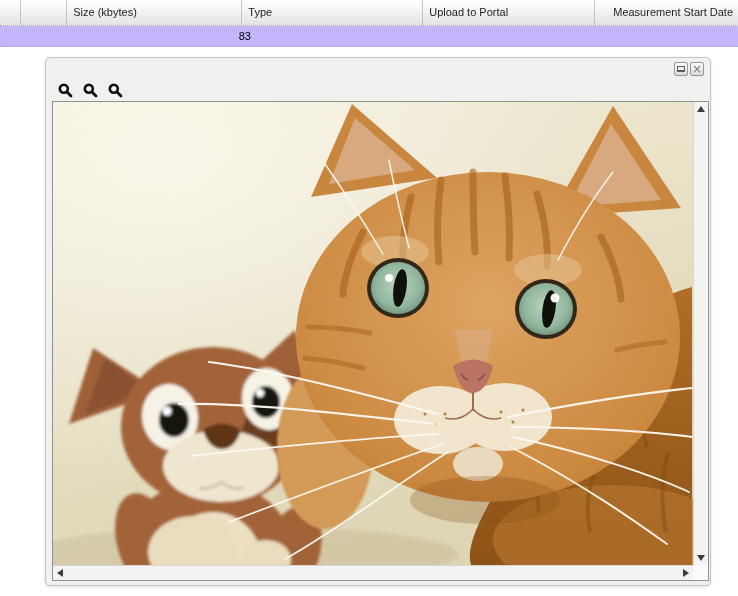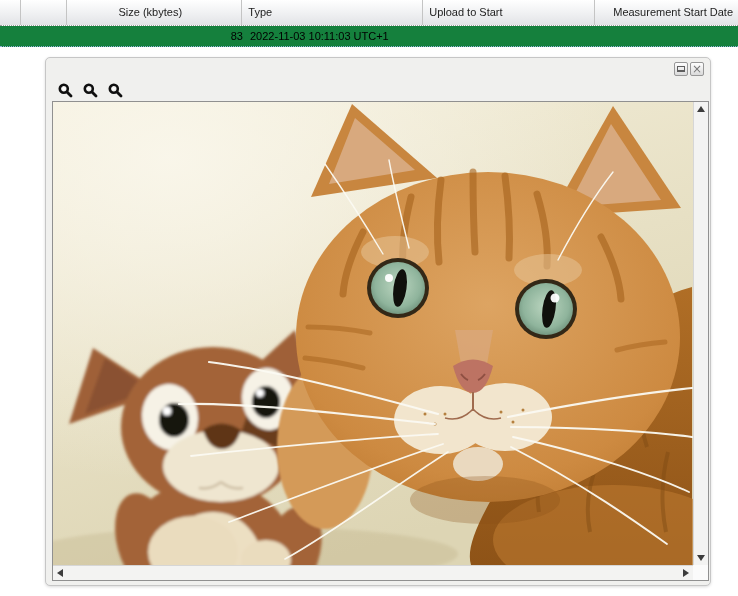--- a/index.html
+++ b/index.html
@@ -14,26 +14,27 @@
     display:flex;box-sizing:border-box;
     background:linear-gradient(#ffffff,#eff0f2 55%,#e2e3e6);
     border-bottom:1px dotted #9e9e9e;
   }
   .hcell{
     box-sizing:border-box;height:25px;line-height:25px;
     font-size:11px;color:#222;padding:0 6px;
     border-right:1px solid #c4c4c4;
     white-space:nowrap;overflow:hidden;
   }
-  .hcell.num{text-align:center;padding-right:14px;}
+  .hcell.num{text-align:left;padding-right:14px;}
   .grid-row{
     position:absolute;left:0;top:26px;width:738px;height:21px;
     display:flex;box-sizing:border-box;
-    background:#15803d;
+    background:#c4b5fd;
     border-bottom:1px dotted #8fb0da;
+    padding-left:8px;
   }
   .rcell{
     box-sizing:border-box;height:20px;line-height:20px;
     font-size:11px;color:#000;padding:0 4px;
     white-space:nowrap;overflow:hidden;
   }
   .rcell.num{text-align:right;padding-right:3px;}
   .w0{width:21px;} .w1{width:47px;} .w2{width:178px;}
   .w3{width:184px;} .w4{width:175px;} .w5{width:133px;border-right:none;margin-left:12px;}
   
@@ -90,29 +91,28 @@
   .tri-right{right:4px;top:3px;border-top:4px solid transparent;border-bottom:4px solid transparent;border-left:6px solid #3c3c3c;}
 </style>
 </head>
 <body>
 
 <div class="grid-header">
   <div class="hcell w0"></div>
   <div class="hcell w1"></div>
   <div class="hcell w2 num">Size (kbytes)</div>
   <div class="hcell w3">Type</div>
-  <div class="hcell w4">Upload to Start</div>
+  <div class="hcell w4">Upload to Portal</div>
   <div class="hcell w5">Measurement Start Date</div>
 </div>
 
 <div class="grid-row">
   <div class="rcell w0"></div>
   <div class="rcell w1"></div>
   <div class="rcell w2 num">83</div>
-  <div class="rcell w4">2022-11-03 10:11:03 UTC+1</div>
   <div class="rcell w5"></div>
 </div>
 
 <div class="dialog">
 
   <div class="dialog-tools">
     <button class="tool-btn">
       <span class="restore-glyph"></span>
     </button>
     <button class="tool-btn">

